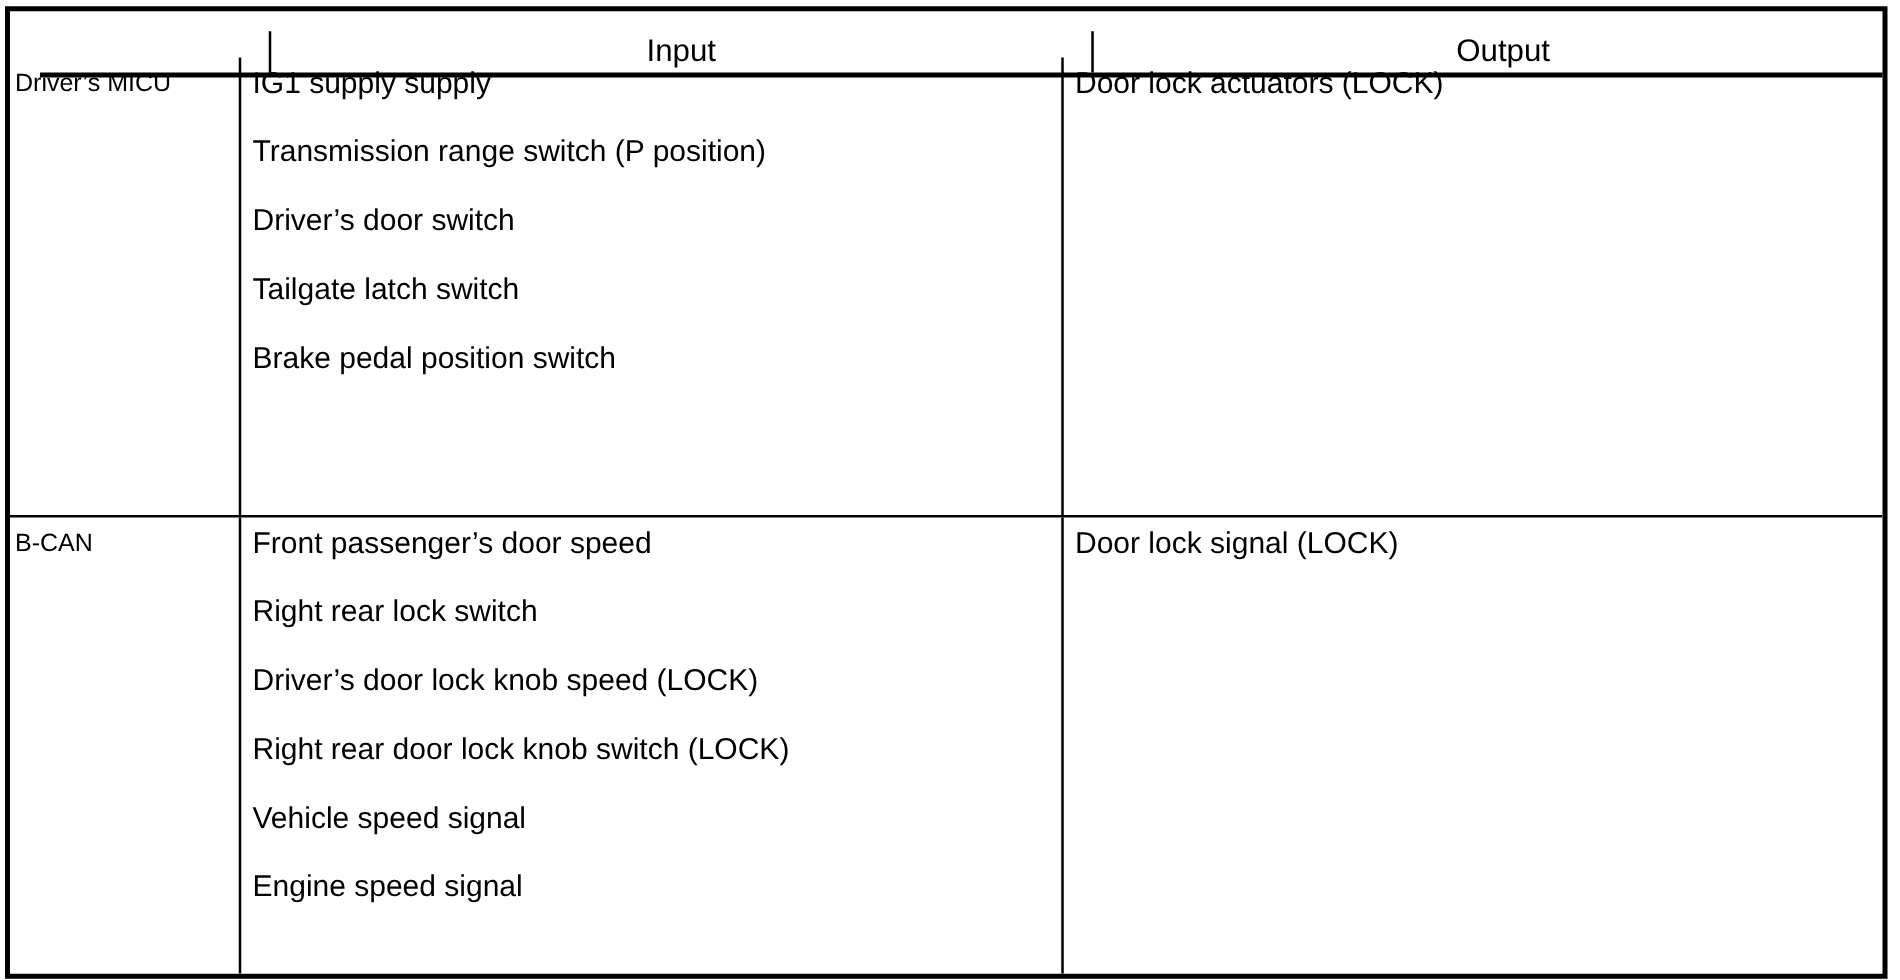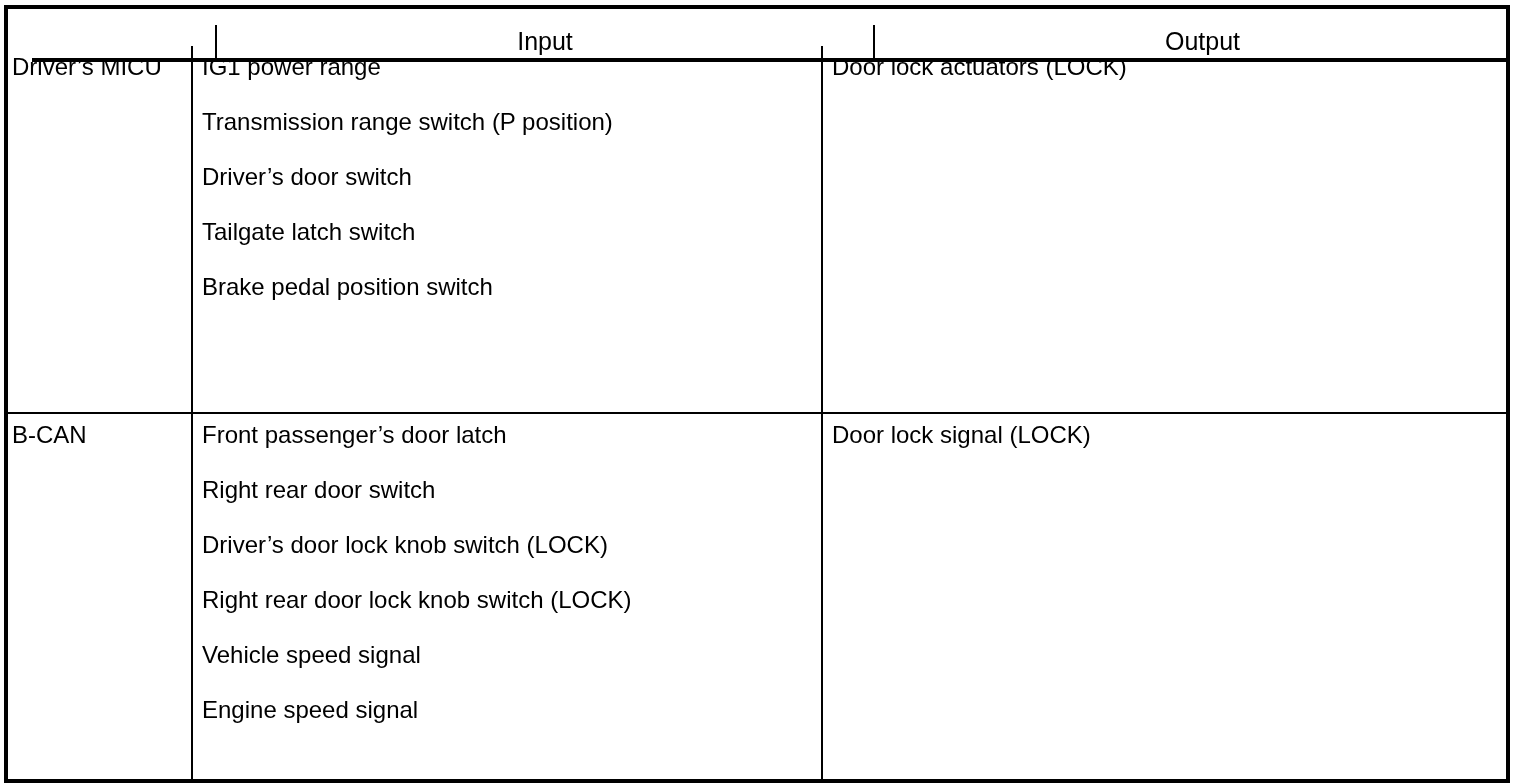--- a/index.html
+++ b/index.html
@@ -73,30 +73,30 @@
 
   .cell {
     position: absolute;
     top: 0;
     bottom: 0;
     box-sizing: border-box;
     padding-top: 7px;
   }
   .cell-cat    { left: 0;     width: 183px; padding-left: 4px; }
   .cell-input  { left: 183px; width: 658px; border-left: 2px solid #000; padding-left: 9px; }
-  .cell-output { left: 813px; width: 576px; border-left: 2px solid #000; padding-left: 9px; }
+  .cell-output { left: 841px; width: 576px; border-left: 2px solid #000; padding-left: 9px; }
 
   .item {
     font-size: 24px;
     line-height: 28px;
     height: 55px;
     white-space: nowrap;
   }
   .cat-label {
-    font-size: 24px;
+    font-size: 20px;
     line-height: 28px;
     white-space: nowrap;
   }
 </style>
 </head>
 <body>
 
 <div id="table-wrap">
   <div class="grid">
 
@@ -104,39 +104,39 @@
       <div class="hcell hcell-blank"></div>
       <div class="hcell hcell-input">Input</div>
       <div class="hcell hcell-output">Output</div>
     </div>
 
     <div class="section section-1">
       <div class="cell cell-cat">
         <div class="cat-label">Driver’s MICU</div>
       </div>
       <div class="cell cell-input">
-        <div class="item">IG1 power range</div>
+        <div class="item">IG1 supply supply</div>
         <div class="item">Transmission range switch (P position)</div>
         <div class="item">Driver’s door switch</div>
         <div class="item">Tailgate latch switch</div>
         <div class="item">Brake pedal position switch</div>
       </div>
       <div class="cell cell-output">
         <div class="item">Door lock actuators (LOCK)</div>
       </div>
     </div>
 
     <div class="section section-2">
       <div class="cell cell-cat">
         <div class="cat-label">B-CAN</div>
       </div>
       <div class="cell cell-input">
-        <div class="item">Front passenger’s door latch</div>
-        <div class="item">Right rear door switch</div>
-        <div class="item">Driver’s door lock knob switch (LOCK)</div>
+        <div class="item">Front passenger’s door speed</div>
+        <div class="item">Right rear lock switch</div>
+        <div class="item">Driver’s door lock knob speed (LOCK)</div>
         <div class="item">Right rear door lock knob switch (LOCK)</div>
         <div class="item">Vehicle speed signal</div>
         <div class="item">Engine speed signal</div>
       </div>
       <div class="cell cell-output">
         <div class="item">Door lock signal (LOCK)</div>
       </div>
     </div>
 
   </div>

